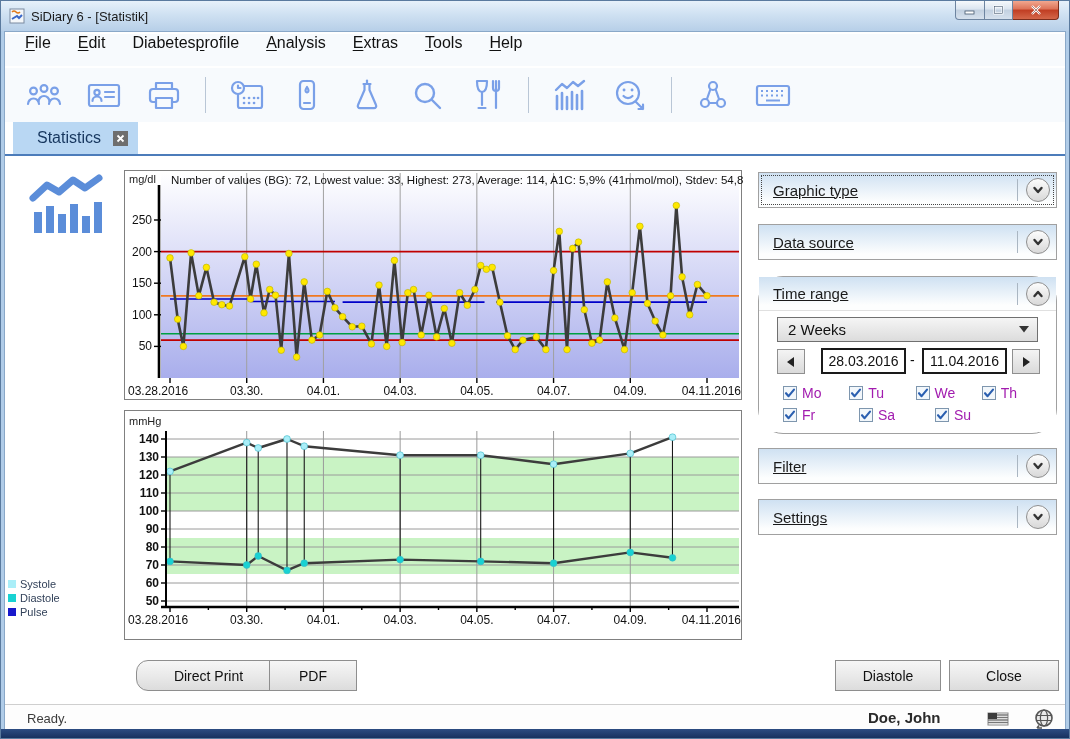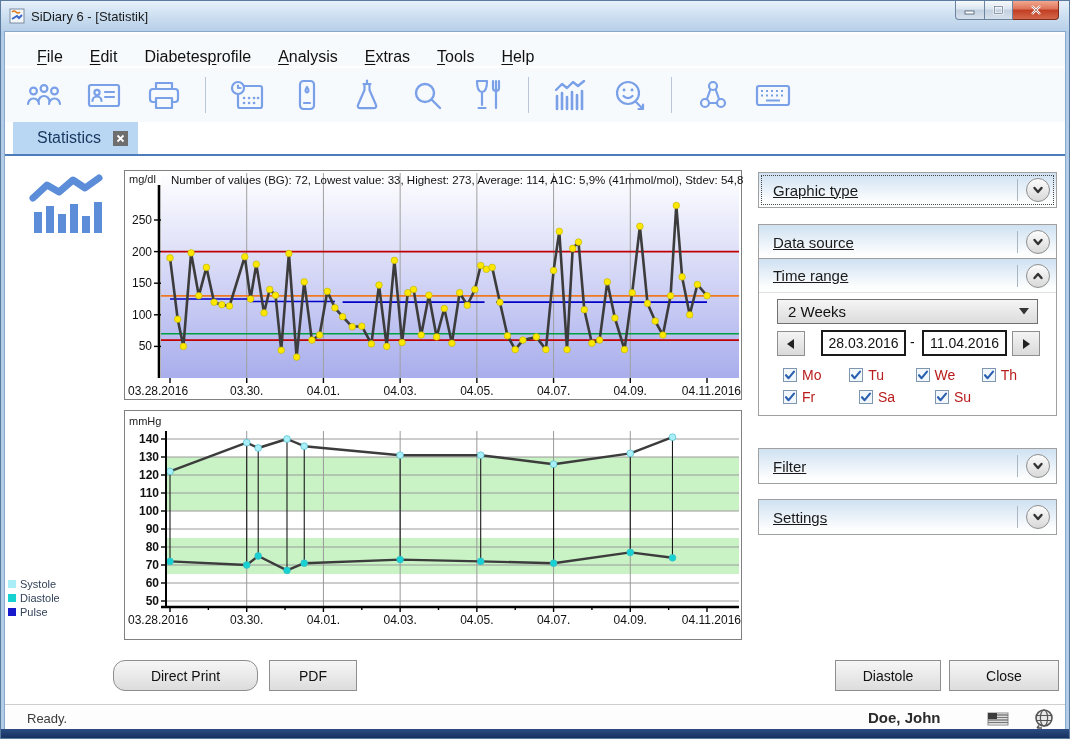--- a/index.html
+++ b/index.html
@@ -13,22 +13,22 @@
   .win-controls{position:absolute;right:10px;top:0;display:flex;}
   .win-btn{height:19px;border:1px solid #6d84a0;border-top:none;display:flex;align-items:center;justify-content:center;
     background:linear-gradient(#f6f9fc,#dbe5f0 45%,#c2d0e0 50%,#d6e1ed);}
   .win-btn.min{width:30px;border-bottom-left-radius:4px;}
   .win-btn.restore{width:28px;border-left:none;}
   .win-btn.close{width:46px;border-left:none;border-bottom-right-radius:4px;border-color:#7c2d1c;
     background:linear-gradient(#f2a78f,#dd7257 45%,#c03d22 50%,#d4674a);}
   .app-body{position:absolute;left:3px;right:3px;top:30px;bottom:9px;background:#fff;border:1px solid #8aa8c8;}
   .bottom-strip{position:absolute;left:0;right:0;bottom:0;height:9px;background:linear-gradient(#2c4c82,#17315f);}
   
-  .menubar{position:absolute;left:0;top:2px;right:0;height:32px;display:flex;align-items:flex-end;
-    padding-left:32px;gap:27px;background:#f7fafd;font-size:16px;color:#111;}
+  .menubar{position:absolute;left:0;top:2px;right:0;height:32px;display:flex;align-items:flex-start;
+    padding-left:20px;gap:27px;background:#f7fafd;font-size:16px;color:#111;}
   .menu-item{cursor:default;}
   .menu-item u{text-underline-offset:2px;}
   
   .toolbar{position:absolute;left:0;top:36px;right:0;height:54px;background:#f7fafd;
     display:flex;align-items:center;padding-left:20px;gap:22px;}
   .tbtn{display:flex;align-items:center;justify-content:center;width:38px;height:40px;}
   .tdiv{width:1px;height:36px;background:#b9c6d6;}
   .tell-friend{position:absolute;right:14px;top:96px;font-size:13px;font-weight:bold;color:#a9c7e8;}
   
   .tabbar{position:absolute;left:0;top:90px;right:0;height:32px;background:#fff;}
@@ -58,26 +58,26 @@
   .combo{position:absolute;left:18px;right:18px;top:6px;height:25px;border:1px solid #707070;
     background:linear-gradient(#f5f5f5,#dcdcdc);display:flex;align-items:center;padding:0 8px 0 10px;
     font-size:15px;color:#111;}
   .combo .spacer{flex:1;}
   .nav-btn{position:absolute;top:38px;width:28px;height:25px;border:1px solid #8f8f8f;
     background:linear-gradient(#f4f4f4,#dadada);display:flex;align-items:center;justify-content:center;}
   .date-box{position:absolute;top:37px;height:26px;width:85px;border:2px solid #1a1a1a;background:#fff;
     display:flex;align-items:center;justify-content:center;font-size:14px;color:#111;text-align:center;}
   .date-dash{position:absolute;top:41px;left:151px;font-size:14px;color:#111;}
   .days-row{position:absolute;left:24px;right:8px;display:flex;}
-  .days-row label{display:flex;align-items:center;gap:5px;font-size:14px;color:#b91c1c;width:76px;}
+  .days-row label{display:flex;align-items:center;gap:5px;font-size:14px;color:#a21caf;width:76px;}
   #days-row-1{top:74px;} #days-row-2{top:96px;}
   
   .btn{position:absolute;top:628px;height:31px;border:1px solid #8e8e8e;font-size:14px;color:#111;
     background:linear-gradient(#f6f6f6,#eaeaea 50%,#dcdcdc);display:flex;align-items:center;justify-content:center;}
-  #btn-direct-print{left:108px;width:145px;border-radius:12px;} #btn-pdf{left:264px;width:88px;}
+  #btn-direct-print{left:131px;width:145px;border-radius:12px;} #btn-pdf{left:264px;width:88px;}
   #btn-refresh{left:830px;width:106px;} #btn-close{left:944px;width:110px;}
   .statusbar{position:absolute;left:0;right:0;top:672px;height:27px;border-top:1px solid #cfcfcf;background:#fdfdfd;}
   .status-left{position:absolute;left:22px;top:6px;font-size:13px;color:#3c3c3c;}
   .status-user{position:absolute;left:863px;top:4px;font-size:15px;font-weight:bold;color:#2a2a2a;}
   .status-flag{position:absolute;left:982px;top:7px;}
   .status-globe{position:absolute;left:1028px;top:3px;}
 </style>
 </head>
 <body>
 
@@ -504,21 +504,21 @@
         <span class="spacer"></span>
           <span class="panel-sep"></span>
         <span class="chev-btn">
           <svg width="14" height="14">
               <path d="M3.5 5 L7 9 L10.5 5" fill="none" stroke="#333" stroke-width="2.4" stroke-linecap="round" stroke-linejoin="round"></path>
             </svg>
         </span>
       </div>
     </div>
 
-    <div class="panel" id="panel-timerange" style="top:226px;">
+    <div class="panel" id="panel-timerange" style="top:244px;border-radius:25px;">
       <div class="panel-header">
         <span>Time range</span>
         <span class="spacer"></span>
           <span class="panel-sep"></span>
         <span class="chev-btn">
           <svg width="14" height="14">
               <path d="M3.5 9 L7 5 L10.5 9" fill="none" stroke="#333" stroke-width="2.4" stroke-linecap="round" stroke-linejoin="round"></path>
             </svg>
         </span>
       </div>

